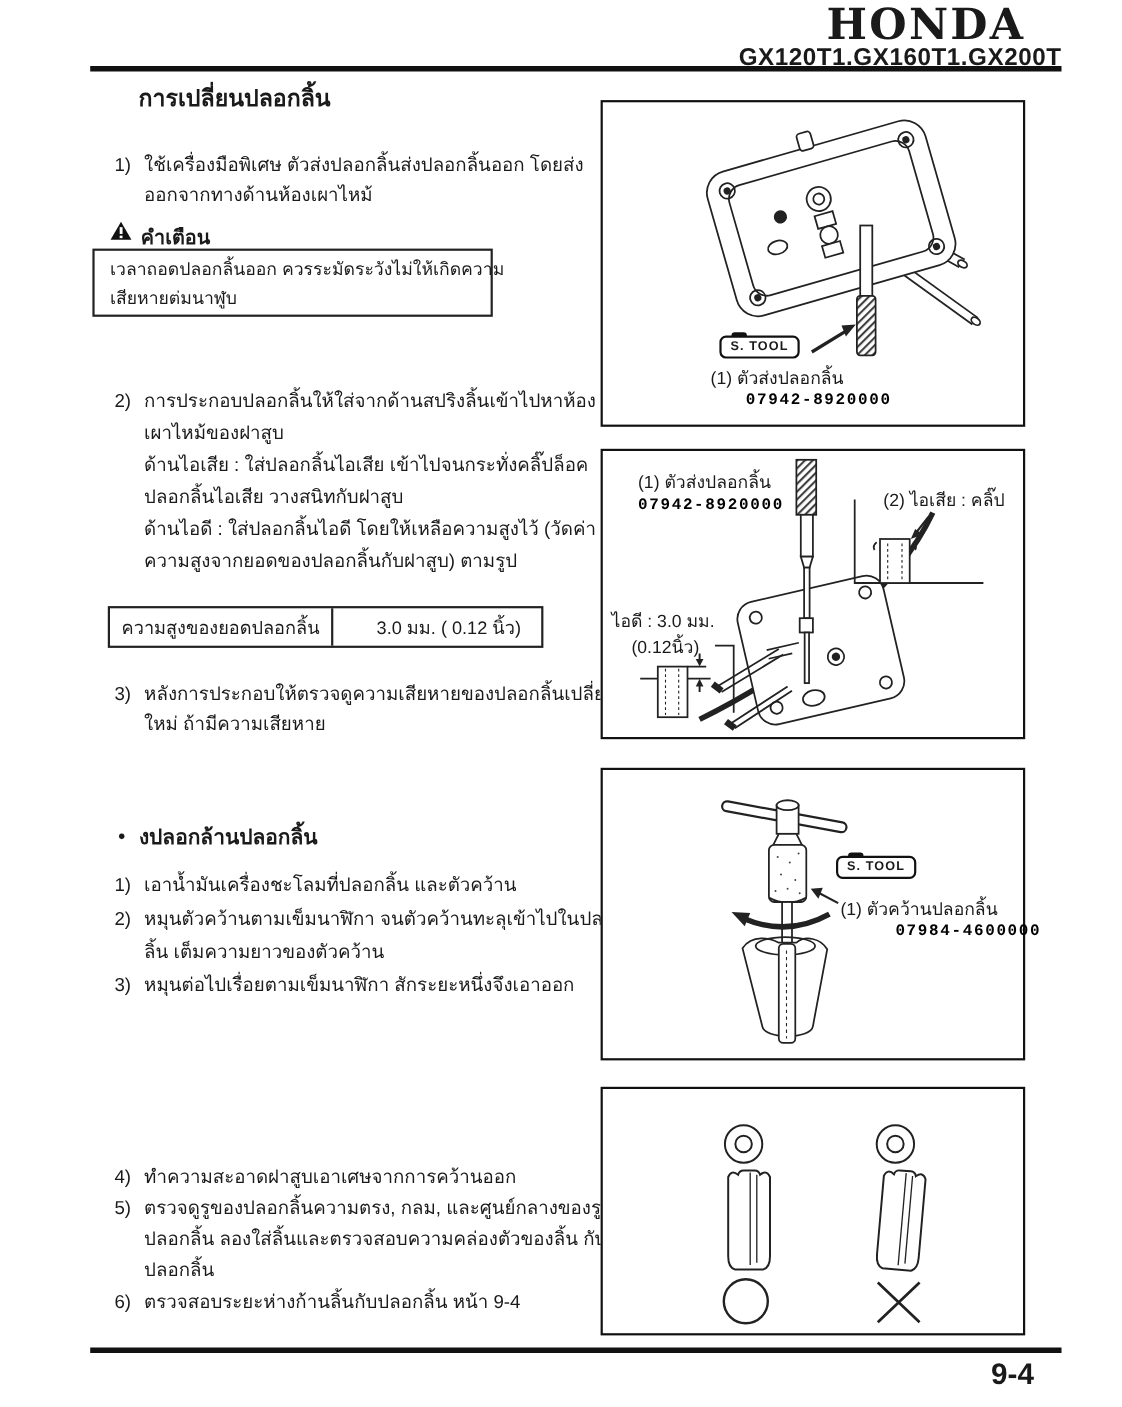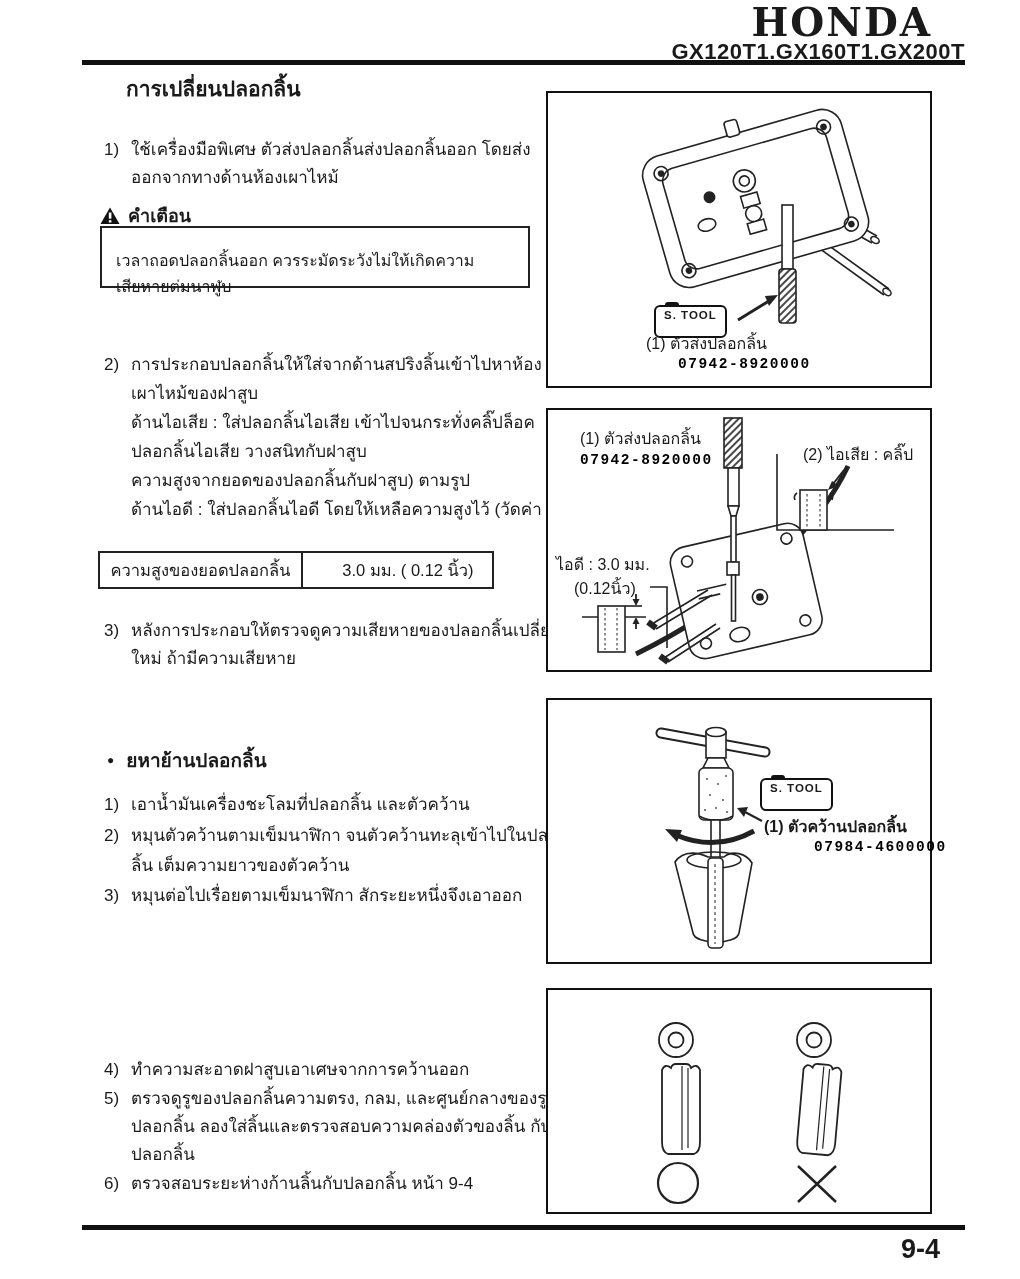--- a/index.html
+++ b/index.html
@@ -9,40 +9,40 @@
   .brand{position:absolute;left:700px;top:2px;width:232px;text-align:right;
          font-family:"DejaVu Serif","Liberation Serif",serif;font-weight:800;
          font-size:39px;letter-spacing:2px;line-height:40px;}
   .models{position:absolute;left:560px;top:39px;width:405px;text-align:right;
           font-weight:700;font-size:22px;letter-spacing:.5px;}
   .h1{position:absolute;left:126px;top:72px;font-weight:700;font-size:21px;white-space:nowrap;}
   .step{position:absolute;display:flex;font-size:17px;}
   .step .n{flex:none;width:27px;}
   .lines div{white-space:nowrap;}
   .lh28{line-height:28px;} .lh29{line-height:29px;} .lh30{line-height:30px;}
-  .warnhead{position:absolute;left:100px;top:201px;display:flex;align-items:center;gap:8px;
+  .warnhead{position:absolute;left:100px;top:201px;display:flex;align-items:flex-start;gap:8px;
             font-weight:700;font-size:18px;}
-  .warnbox{position:absolute;left:100px;top:226px;width:430px;height:62px;border:2px solid #222;
-           box-sizing:border-box;font-size:16px;line-height:26px;padding:20px 0 0 14px;}
+  .warnbox{position:absolute;left:84px;top:226px;width:364px;height:62px;border:2px solid #222;
+           box-sizing:border-box;font-size:16px;line-height:26px;padding:5px 0 0 14px;}
   .warnbox div{white-space:nowrap;}
   .spec{position:absolute;left:98px;top:551px;width:396px;height:38px;border:2px solid #222;
         box-sizing:border-box;display:flex;font-size:16.5px;gap:21px;}
   .spec>div{display:flex;align-items:center;justify-content:center;white-space:nowrap;}
   .spec .c1{width:201px;border-right:2px solid #222;}
   .spec .c2{flex:1;}
   .sect{position:absolute;left:107px;top:745px;display:flex;align-items:center;
         font-weight:700;font-size:19px;white-space:nowrap;}
   .bullet{font-size:12px;margin-right:12px;}
   .fig{position:absolute;left:546px;width:386px;border:2px solid #111;background:#fff;
        box-sizing:border-box;}
   .fig svg{position:absolute;left:0;top:0;}
   .figlabel{position:absolute;font-size:16px;white-space:nowrap;}
   .partno{position:absolute;font-family:"Liberation Mono","DejaVu Sans Mono",monospace;
           font-size:14.5px;letter-spacing:1.5px;white-space:nowrap;font-weight:700;color:#000000;}
-  .badge{position:absolute;border:2.5px solid #111;border-radius:6px;padding:2px 8px 15px;
+  .badge{position:absolute;border:2.5px solid #111;border-radius:6px;padding:2px 8px 3px;
          font-size:11.5px;font-weight:700;letter-spacing:1px;background:#fff;line-height:12px;}
   .badge::before{content:"";position:absolute;top:-5px;left:9px;width:14px;height:4px;
                  background:#111;border-radius:3px 3px 0 0;}
   .pagenum{position:absolute;left:840px;top:1234px;width:100px;text-align:right;
            font-weight:700;font-size:27px;}
 </style>
 </head>
 <body>
 
 <div id="page">
@@ -74,41 +74,41 @@
     <div>เสียหายต่มนาฬูบ</div>
   </div>
 
   <div class="step lh29" style="left:104px;top:350px;">
     <span class="n">2)</span>
     <div class="lines">
       <div>การประกอบปลอกลิ้นให้ใส่จากด้านสปริงลิ้นเข้าไปหาห้อง</div>
       <div>เผาไหม้ของฝาสูบ</div>
       <div>ด้านไอเสีย : ใส่ปลอกลิ้นไอเสีย เข้าไปจนกระทั่งคลิ๊ปล็อค</div>
       <div>ปลอกลิ้นไอเสีย วางสนิทกับฝาสูบ</div>
+      <div>ด้านไอดี : ใส่ปลอกลิ้นไอดี โดยให้เหลือความสูงไว้ (วัดค่า</div>
       <div>ความสูงจากยอดของปลอกลิ้นกับฝาสูบ) ตามรูป</div>
-      <div>ด้านไอดี : ใส่ปลอกลิ้นไอดี โดยให้เหลือความสูงไว้ (วัดค่า</div>
     </div>
   </div>
 
   <div class="spec">
     <div class="c1">ความสูงของยอดปลอกลิ้น</div>
     <div class="c2">3.0 มม. ( 0.12 นิ้ว)</div>
   </div>
 
   <div class="step lh28" style="left:104px;top:617px;">
     <span class="n">3)</span>
     <div class="lines">
       <div>หลังการประกอบให้ตรวจดูความเสียหายของปลอกลิ้นเปลี่ยน</div>
       <div>ใหม่ ถ้ามีความเสียหาย</div>
     </div>
   </div>
 
   <div class="sect">
     <span class="bullet">●</span>
-    <span>ยหาย้านปลอกลิ้น</span>
+    <span>งปลอกล้านปลอกลิ้น</span>
   </div>
 
   <div class="step lh30" style="left:104px;top:790px;">
     <span class="n">1)</span>
     <div class="lines">
         <div>เอาน้ำมันเครื่องชะโลมที่ปลอกลิ้น และตัวคว้าน</div>
       </div>
   </div>
   <div class="step lh30" style="left:104px;top:821px;">
     <span class="n">2)</span>
@@ -268,21 +268,21 @@
         <polygon points="117,129 129,142 134,130" fill="#222" stroke="none"></polygon>
         <path d="M127,162 C136,149 152,153 160,157 L176,157 C184,150 198,153 204,163 L191,233 C189,245 147,245 145,233 Z" fill="#fff"></path>
         <ellipse cx="166" cy="160" rx="27" ry="8"></ellipse>
         <rect x="160" y="158" width="15" height="90" rx="4" fill="#fff"></rect>
         <path d="M167,164 V244" stroke-dasharray="3,3" stroke-width="1"></path>
         <path d="M214,121 L197,112" stroke-width="2"></path>
         <polygon points="189,108 200,107 196,117" fill="#222" stroke="none"></polygon>
       </g>
     </svg>
     <div class="badge" style="left:212px;top:78px;">S. TOOL</div>
-    <div class="figlabel" style="left:216px;top:114px;font-weight:bold;">(1) ตัวคว้านปลอกลิ้น</div>
+    <div class="figlabel" style="left:216px;top:114px;">(1) ตัวคว้านปลอกลิ้น</div>
     <div class="partno" style="left:234px;top:139px;margin-left:32px;">07984-4600000</div>
   </div>
 
   <div class="fig" style="top:988px;height:226px;">
     <svg width="382" height="222" viewBox="0 0 382 222">
       <g stroke="#222" fill="none" stroke-width="1.8">
         <circle cx="128" cy="50" r="17"></circle>
           <circle cx="128" cy="50" r="7.5"></circle>
         <path d="M114,80 q3,-7 9,-2 q1,-4 5,-4 h10 q4,0 5,4 q6,-5 9,2 v72 q0,10 -6,12 h-26 q-6,-2 -6,-12 Z" fill="#fff"></path>
         <path d="M134,76 V160" stroke-width="1.2"></path>

